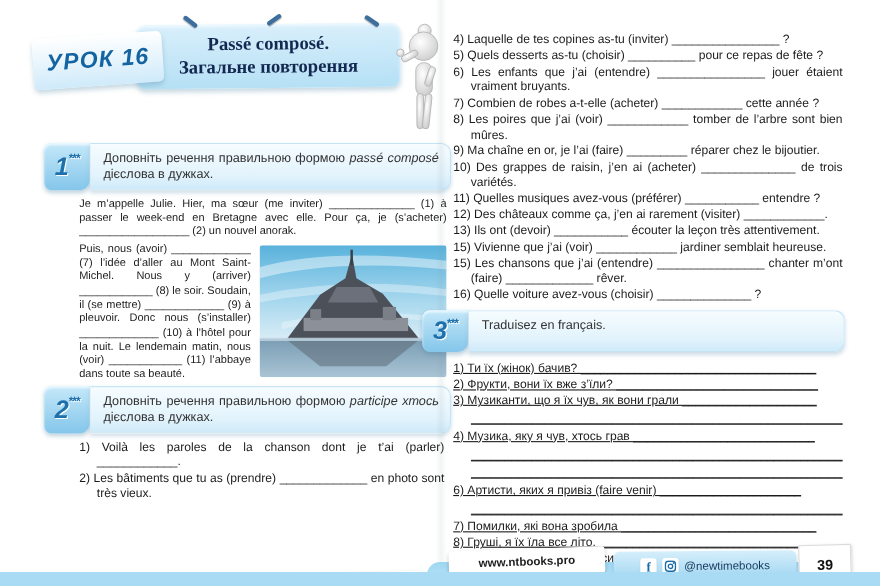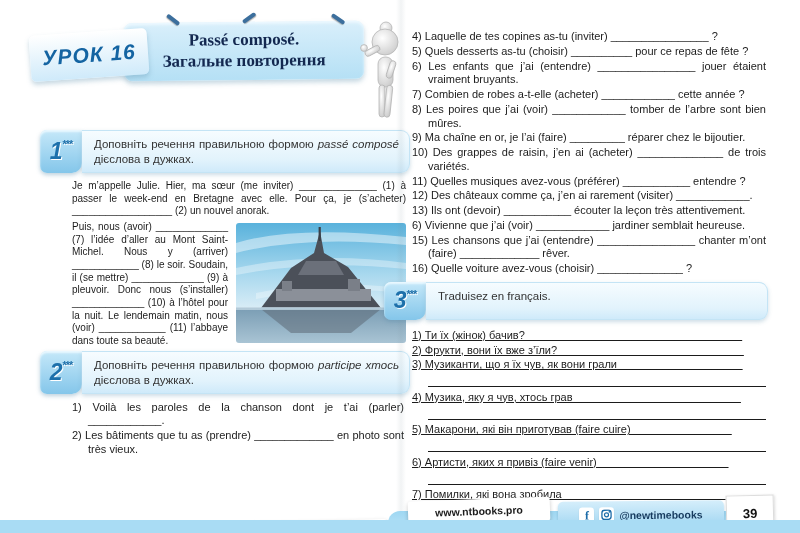--- a/index.html
+++ b/index.html
@@ -84,21 +84,21 @@
      background:#fff;border-radius:4px;box-shadow:0 2px 4px rgba(0,0,0,.25);
      transform:rotate(-1.5deg);display:flex;flex-direction:column;justify-content:center;
      text-align:center;font-weight:bold;font-size:10.5px;color:#1c1c1c;line-height:1.25;padding:2px 4px;}
   .site-ribbon{position:absolute;left:28px;bottom:10px;width:142px;height:24px;background:#fff;
      border-radius:3px;box-shadow:0 2px 4px rgba(0,0,0,.22);transform:rotate(-2deg);
      display:flex;align-items:center;justify-content:center;font-weight:bold;font-size:10.5px;color:#1c1c1c;}
   .social-ribbon{position:absolute;left:178px;bottom:5px;width:166px;height:27px;
      background:linear-gradient(180deg,#d5eefb,#9fd5f1);border-radius:5px;
      box-shadow:0 2px 3px rgba(90,140,170,.4);display:flex;align-items:center;justify-content:center;
      gap:5px;transform:rotate(-.5deg);}
-  .social-handle{font-weight:bold;font-size:10.5px;color:#163a5e;}
+  .social-handle{font-weight:normal;font-size:10.5px;color:#163a5e;}
   .tile{width:15px;height:15px;background:#fff;border-radius:3px;display:flex;
      align-items:center;justify-content:center;box-shadow:0 1px 1px rgba(0,0,0,.2);}
   .fb-glyph{font-family:"Liberation Serif",serif;font-weight:bold;font-size:12px;color:#1b6ba8;line-height:1;}
   .corner-38{left:20px;}
   .corner-39{left:346px;}
 </style>
 </head>
 <body>
 
 <div class="spread">
@@ -208,41 +208,40 @@
       <div class="item">4) Laquelle de tes copines as-tu (inviter) ________________ ?</div>
       <div class="item">5) Quels desserts as-tu (choisir) __________ pour ce repas de fête ?</div>
       <div class="item">6) Les enfants que j’ai (entendre) ________________ jouer étaient vraiment bruyants.</div>
       <div class="item">7) Combien de robes a-t-elle (acheter) ____________ cette année ?</div>
       <div class="item">8) Les poires que j’ai (voir) ____________ tomber de l’arbre sont bien mûres.</div>
       <div class="item">9) Ma chaîne en or, je l’ai (faire) _________ réparer chez le bijoutier.</div>
       <div class="item">10) Des grappes de raisin, j’en ai (acheter) ______________ de trois variétés.</div>
       <div class="item">11) Quelles musiques avez-vous (préférer) ___________ entendre ?</div>
       <div class="item">12) Des châteaux comme ça, j’en ai rarement (visiter) ____________.</div>
       <div class="item">13) Ils ont (devoir) ___________ écouter la leçon très attentivement.</div>
-      <div class="item">6) Vivienne que j’ai (voir) ____________ jardiner semblait heureuse.</div>
+      <div class="item">15) Vivienne que j’ai (voir) ____________ jardiner semblait heureuse.</div>
       <div class="item">15) Les chansons que j’ai (entendre) ________________ chanter m’ont (faire) _____________ rêver.</div>
       <div class="item">16) Quelle voiture avez-vous (choisir) ______________ ?</div>
     </div>
 
     <div class="ex-header">
       <div class="ex-tab">
         <span class="ex-num">3</span>
           <span class="ex-stars">***</span>
       </div>
       <div class="ex-banner">Traduisez en français.</div>
     </div>
 
     <div class="items items-ua">
       <div class="item">1) Ти їх (жінок) бачив? ___________________________________</div>
       <div class="item">2) Фрукти, вони їх вже з’їли? ______________________________</div>
       <div class="item">3) Музиканти, що я їх чув, як вони грали ____________________</div>
       <div class="extra-line">__________________________________________________________</div>
       <div class="item">4) Музика, яку я чув, хтось грав ___________________________</div>
       <div class="extra-line">__________________________________________________________</div>
-      <div class="item">5) Макарони, які він приготував (faire cuire) ________________</div>
       <div class="extra-line">__________________________________________________________</div>
       <div class="item">6) Артисти, яких я привіз (faire venir) _____________________</div>
       <div class="extra-line">__________________________________________________________</div>
       <div class="item">7) Помилки, які вона зробила _____________________________</div>
       <div class="item">8) Груші, я їх їла все літо. ________________________________</div>
       <div class="item">9) Скільки подруг ти запросила? __________________________</div>
 
     </div>
 
     <div class="footer-band fb-right"></div>

